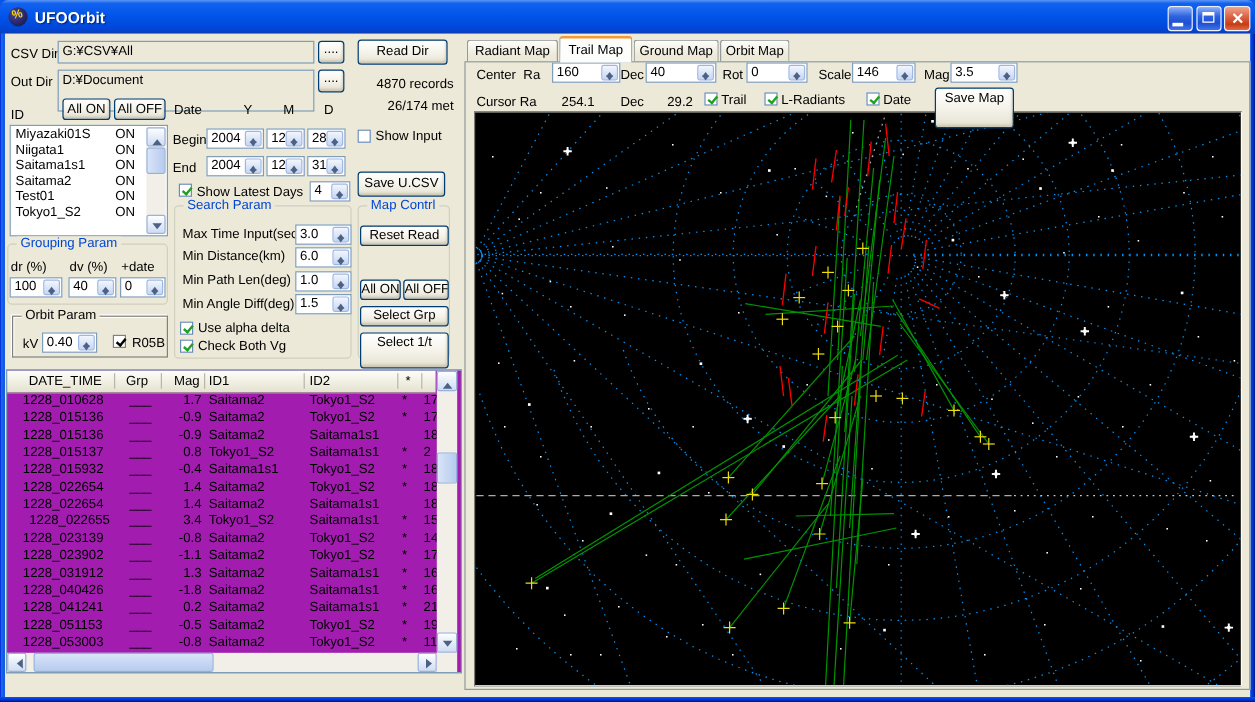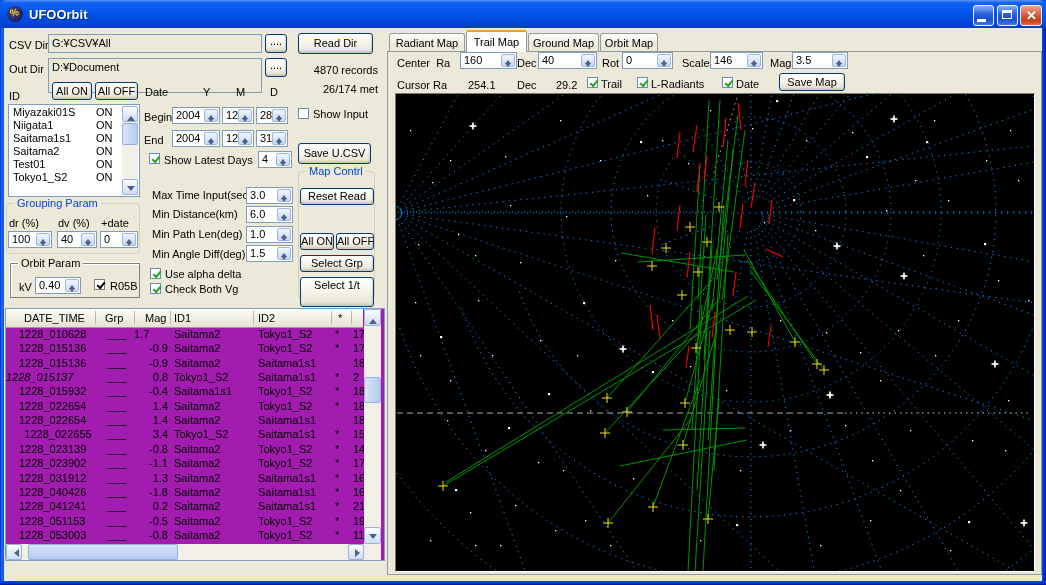--- a/index.html
+++ b/index.html
@@ -136,20 +136,23 @@
     </div>
 
   <div class="lbl" style="left:144px;top:111px">Begin</div>
   <div class="lbl" style="left:144px;top:134px">End</div>
   <div class="cb" style="left:298px;top:108px"></div>
   <div class="lbl" style="left:313px;top:108px">Show Input</div>
   <div class="cb on" style="left:149px;top:153px"></div>
   <div class="lbl" style="left:164px;top:154px">Show Latest Days</div>
   <div class="btn" style="left:298px;top:143px;width:73px;height:21px;padding-top:3px">Save U.CSV</div>
 
+  <div class="grp" style="left:145px;top:171px;width:148px;height:128px">
+    <span class="gtitle">Search Param</span>
+  </div>
   <div class="lbl" style="left:152px;top:189px">Max Time Input(sec)</div>
   <div class="lbl" style="left:152px;top:208px">Min Distance(km)</div>
   <div class="lbl" style="left:152px;top:228px">Min Path Len(deg)</div>
   <div class="lbl" style="left:152px;top:248px">Min Angle Diff(deg)</div>
   <div class="cb on" style="left:150px;top:268px"></div>
   <div class="lbl" style="left:165px;top:268px">Use alpha delta</div>
   <div class="cb on" style="left:150px;top:283px"></div>
   <div class="lbl" style="left:165px;top:283px">Check Both Vg</div>
 
   <div class="grp" style="left:298px;top:171px;width:77px;height:128px">
@@ -187,21 +190,21 @@
         <span class="hsep" style="left: 128px;"></span>
         <span class="hsep" style="left: 164px;"></span>
         <span class="hsep" style="left: 247px;"></span>
         <span class="hsep" style="left: 325px;"></span>
         <span class="hsep" style="left: 345px;"></span>
       </div>
     <div id="tbody">
         <div class="trow" style="top: 0px;">
           <span class="tc" style="left: 13px; width: 78px; text-align: left; overflow: hidden;">1228_010628</span>
           <span class="tc" style="left: 95px; width: 32px; text-align: center; overflow: hidden;">___</span>
-          <span class="tc" style="left: 128px; width: 34px; text-align: left; overflow: hidden;">1.7</span>
+          <span class="tc" style="left: 128px; width: 34px; text-align: right; overflow: hidden;">1.7</span>
           <span class="tc" style="left: 168px; width: 78px; text-align: left; overflow: hidden;">Saitama2</span>
           <span class="tc" style="left: 252px; width: 72px; text-align: left; overflow: hidden;">Tokyo1_S2</span>
           <span class="tc" style="left: 329px; width: 14px; text-align: left; overflow: hidden;">*</span>
           <span class="tc" style="left: 347px; width: 16px; text-align: left; overflow: hidden;">17</span>
         </div>
         <div class="trow" style="top: 14.35px;">
           <span class="tc" style="left: 13px; width: 78px; text-align: left; overflow: hidden;">1228_015136</span>
           <span class="tc" style="left: 95px; width: 32px; text-align: center; overflow: hidden;">___</span>
           <span class="tc" style="left: 128px; width: 34px; text-align: right; overflow: hidden;">-0.9</span>
           <span class="tc" style="left: 168px; width: 78px; text-align: left; overflow: hidden;">Saitama2</span>
@@ -212,21 +215,21 @@
         <div class="trow" style="top: 28.7px;">
           <span class="tc" style="left: 13px; width: 78px; text-align: left; overflow: hidden;">1228_015136</span>
           <span class="tc" style="left: 95px; width: 32px; text-align: center; overflow: hidden;">___</span>
           <span class="tc" style="left: 128px; width: 34px; text-align: right; overflow: hidden;">-0.9</span>
           <span class="tc" style="left: 168px; width: 78px; text-align: left; overflow: hidden;">Saitama2</span>
           <span class="tc" style="left: 252px; width: 72px; text-align: left; overflow: hidden;">Saitama1s1</span>
           <span class="tc" style="left: 329px; width: 14px; text-align: left; overflow: hidden;"></span>
           <span class="tc" style="left: 347px; width: 16px; text-align: left; overflow: hidden;">185</span>
         </div>
         <div class="trow" style="top: 43.05px;">
-          <span class="tc" style="left: 0; width: 78px; text-align: left; overflow: hidden; font-style: italic;">1228_015137</span>
+          <span class="tc" style="left: 13px; width: 78px; text-align: left; overflow: hidden;">1228_015137</span>
           <span class="tc" style="left: 95px; width: 32px; text-align: center; overflow: hidden;">___</span>
           <span class="tc" style="left: 128px; width: 34px; text-align: right; overflow: hidden;">0.8</span>
           <span class="tc" style="left: 168px; width: 78px; text-align: left; overflow: hidden;">Tokyo1_S2</span>
           <span class="tc" style="left: 252px; width: 72px; text-align: left; overflow: hidden;">Saitama1s1</span>
           <span class="tc" style="left: 329px; width: 14px; text-align: left; overflow: hidden;">*</span>
           <span class="tc" style="left: 347px; width: 16px; text-align: left; overflow: hidden;">2</span>
         </div>
         <div class="trow" style="top: 57.4px;">
           <span class="tc" style="left: 13px; width: 78px; text-align: left; overflow: hidden;">1228_015932</span>
           <span class="tc" style="left: 95px; width: 32px; text-align: center; overflow: hidden;">___</span>
@@ -364,21 +367,21 @@
   <div class="lbl" style="left:397px;top:79px;z-index:3">Cursor Ra</div>
   <div class="lbl" style="left:468px;top:79px;z-index:3">254.1</div>
   <div class="lbl" style="left:517px;top:79px;z-index:3">Dec</div>
   <div class="lbl" style="left:556px;top:79px;z-index:3">29.2</div>
   <div class="cb on" style="left:587px;top:77px;z-index:3"></div>
   <div class="lbl" style="left:601px;top:78px;z-index:3">Trail</div>
   <div class="cb on" style="left:637px;top:77px;z-index:3"></div>
   <div class="lbl" style="left:651px;top:78px;z-index:3">L-Radiants</div>
   <div class="cb on" style="left:722px;top:77px;z-index:3"></div>
   <div class="lbl" style="left:736px;top:78px;z-index:3">Date</div>
-  <div class="btn" style="left:779px;top:73px;width:66px;height:18px;padding-top:2px;z-index:3">Save Map</div>
+  <div class="btn" style="left:779px;top:73px;width:66px;height:34px;padding-top:2px;z-index:3">Save Map</div>
 
   <div id="mapframe" class="abs">
     <svg id="mapsvg" width="638" height="477" viewBox="396 94 638 477" style="position:absolute;left:0;top:0">
         <line x1="761" y1="212" x2="1531" y2="212" stroke="#0096ff" stroke-width="1" stroke-dasharray="1.2 4.8"></line>
         <line x1="761.8328852831343" y1="213.91012995433624" x2="1519.1500473495223" y2="347.4455785802056" stroke="#0096ff" stroke-width="1" stroke-dasharray="1.2 4.8"></line>
         <line x1="762.2763114494309" y1="216.10424171990803" x2="1483.9602442130085" y2="478.7757117940216" stroke="#0096ff" stroke-width="1" stroke-dasharray="1.2 4.8"></line>
         <line x1="762.2583302491977" y1="218.5" x2="1426.4998149518622" y2="602" stroke="#0096ff" stroke-width="1" stroke-dasharray="1.2 4.8"></line>
         <line x1="761.7246222036657" y1="220.99902653561156" x2="1348.514665632803" y2="713.3743355555007" stroke="#0096ff" stroke-width="1" stroke-dasharray="1.2 4.8"></line>
         <line x1="760.6418141452981" y1="223.49066664678466" x2="1252.3743355555007" y2="809.5146656328028" stroke="#0096ff" stroke-width="1" stroke-dasharray="1.2 4.8"></line>
         <line x1="759" y1="225.85640646055103" x2="1141" y2="887.499814951862" stroke="#0096ff" stroke-width="1" stroke-dasharray="1.2 4.8"></line>

